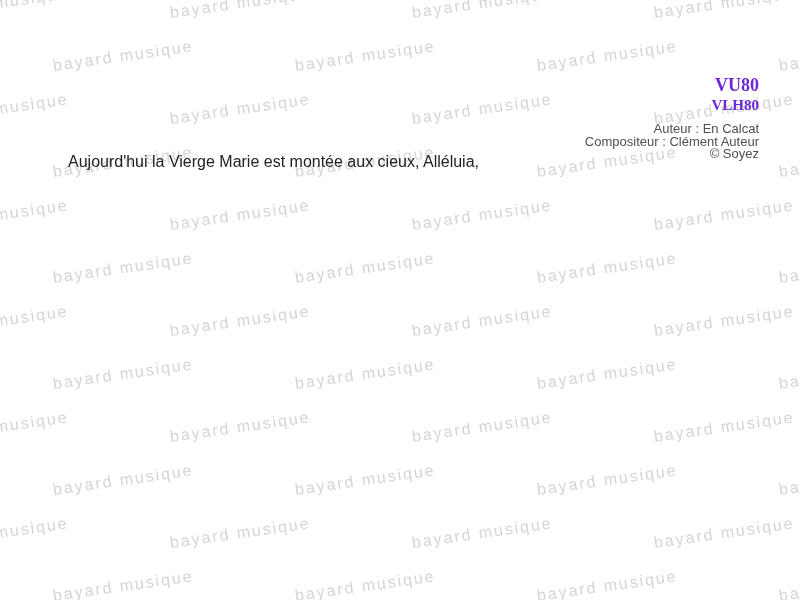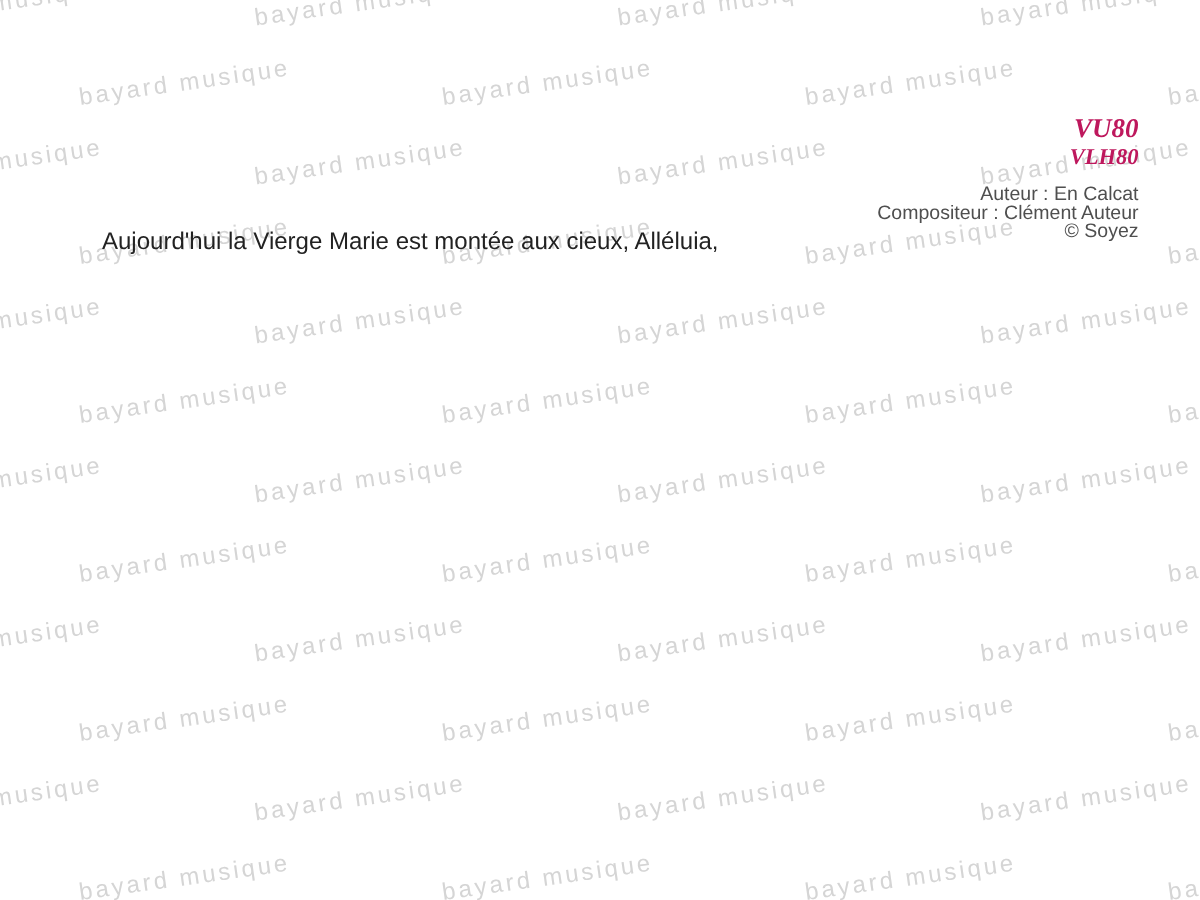--- a/index.html
+++ b/index.html
@@ -50,22 +50,21 @@
     color: #000000;
     letter-spacing: 0.2px;
   }
   .codes {
     position: absolute;
     top: 74px;
     right: 41px;
     text-align: right;
     font-family: "Liberation Serif", serif;
     font-weight: bold;
-    color: #be185d;
-    font-style: italic;
+    color: #6d28d9;
   }
   .code-primary {
     font-size: 18px;
     line-height: 22px;
   }
   .code-secondary {
     font-size: 15px;
     line-height: 18px;
     text-align: right;
   }

